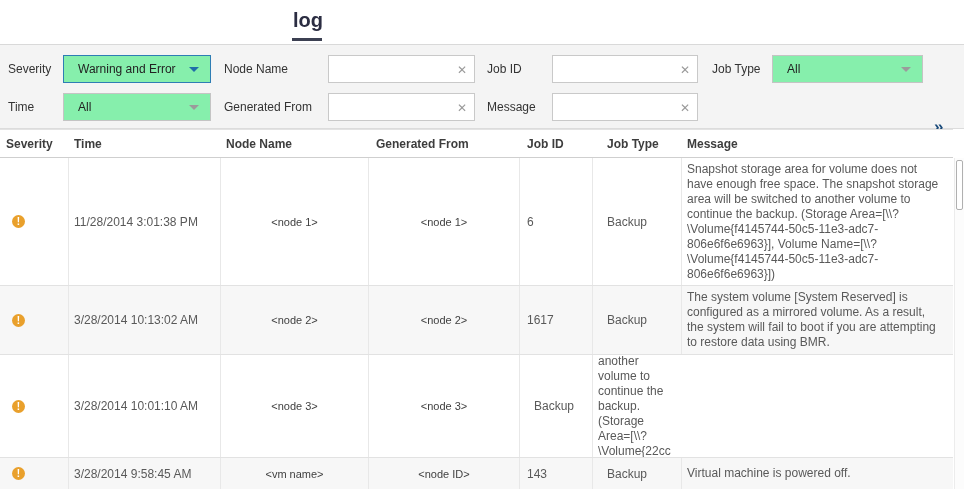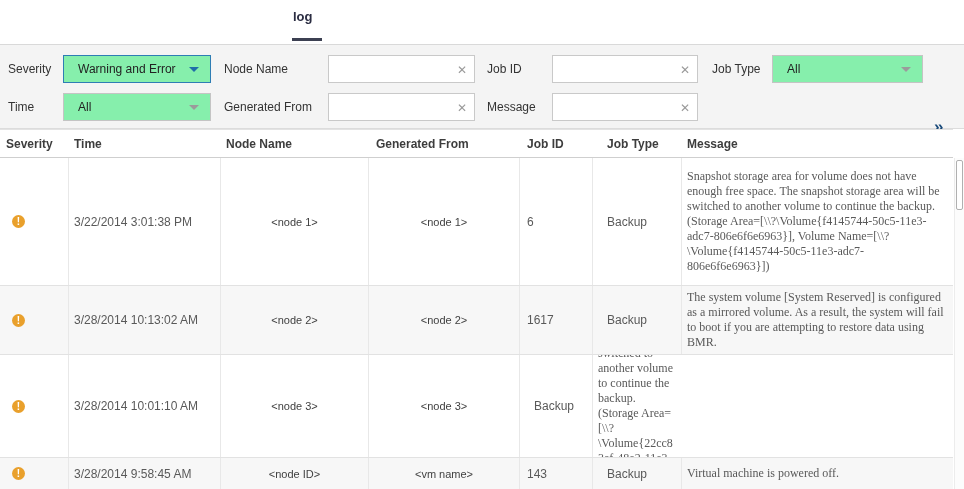--- a/index.html
+++ b/index.html
@@ -1,20 +1,20 @@
 <!DOCTYPE html>
 <html><head>
 <meta charset="utf-8">
 <style>
   html,body{margin:0;padding:0;background:#fff;}
   body{width:964px;height:489px;overflow:hidden;font-family:"Liberation Sans","DejaVu Sans",sans-serif;position:relative;}
 
   
   .tabbar{position:absolute;left:0;top:0;width:964px;height:45px;background:#fff;border-bottom:1px solid #d9d9d9;box-sizing:border-box;}
-  .tab{position:absolute;left:293px;top:9px;font-size:13px;font-weight:bold;color:#2b2d42;cursor:default;}
+  .tab{position:absolute;left:293px;top:9px;font-size:20px;font-weight:bold;color:#2b2d42;cursor:default;}
   .tab-underline{position:absolute;left:292px;top:38px;width:30px;height:3px;background:#3c4052;}
 
   
   .filters{position:absolute;left:0;top:45px;width:964px;height:84px;background:#f4f4f4;border-bottom:1px solid #dcdcdc;box-sizing:border-box;}
   .flabel{position:absolute;height:28px;line-height:28px;font-size:12px;color:#333;}
   .fselect{position:absolute;height:28px;background:#86efac;border:1px solid #c4c4c4;box-sizing:border-box;font-size:12px;color:#222;line-height:26px;padding-left:14px;cursor:pointer;}
   .fselect.blue{border-color:#2e7db4;}
   .arrow{position:absolute;right:11px;top:11px;width:0;height:0;border-left:5px solid transparent;border-right:5px solid transparent;border-top:5px solid #9b9b9b;}
   .fselect.blue .arrow{border-top-color:#1f6da8;}
   .finput{position:absolute;height:28px;background:#fff;border:1px solid #c9c9c9;box-sizing:border-box;}
@@ -43,21 +43,21 @@
   .trow:nth-child(3){height:103px;}
   .trow:nth-child(4){height:31px;border-bottom:none;}
   .cell{display:flex;align-items:center;border-right:1px solid #e8e8e8;box-sizing:border-box;font-size:12px;color:#595959;overflow:hidden;}
   .cell:last-child{border-right:none;}
   .c-sev{padding-left:12px;}
   .c-time{padding-left:5px;}
   .c-node,.c-gen{justify-content:center;color:#3f3f3f;font-size:11px;}
   .c-jobid{padding-left:7px;}
   .c-jobtype{padding-left:14px;}
   .c-message{padding:5px 8px 5px 5px;line-height:15px;}
-  .c-message span{display:block;overflow-wrap:break-word;width:100%;font-family:Liberation Serif, serif;}
+  .c-message span{display:block;overflow-wrap:break-word;width:100%;}
   .warn-icon{display:inline-block;width:13px;height:13px;border-radius:50%;background:#e9a02c;color:#fff;font-size:10px;font-weight:bold;text-align:center;line-height:13px;flex:0 0 13px;}
 
   
   .scroll-track{position:absolute;left:954px;top:158px;width:10px;height:331px;background:#fcfcfc;border-left:1px solid #ececec;box-sizing:border-box;}
   .scroll-thumb{position:absolute;left:956px;top:160px;width:7px;height:50px;background:#ffffff;border:1px solid #b0b0b0;border-radius:2px;box-sizing:border-box;cursor:pointer;}
 </style>
 </head>
 <body>
 
 <div class="tabbar">
@@ -121,21 +121,21 @@
     <div class="th h-jobid">Job ID</div>
     <div class="th h-jobtype">Job Type</div>
     <div class="th h-message">Message</div>
   </div>
   <div class="tbody">
       <div class="trow">
         <div class="cell c-sev">
           <span class="warn-icon">!</span>
         </div>
         <div class="cell c-time">
-          <span>3/22/2014 3:01:38 PM</span>
+          <span>11/28/2014 3:01:38 PM</span>
         </div>
         <div class="cell c-node">
           <span>&lt;node 1&gt;</span>
         </div>
         <div class="cell c-gen">
           <span>&lt;node 1&gt;</span>
         </div>
         <div class="cell c-jobid">
           <span>6</span>
         </div>
@@ -189,25 +189,25 @@
           <span>Snapshot storage area for volume does not have enough free space. The snapshot storage area will be switched to another volume to continue the backup. (Storage Area=[\\?\Volume{22cc83ef-48e2-11e3-9712-806e6f6e6963}], Volume Name=[\\?\Volume{22cc83ef-48e2-11e3-9712-806e6f6e6963}])</span>
         </div>
       </div>
       <div class="trow">
         <div class="cell c-sev">
           <span class="warn-icon">!</span>
         </div>
         <div class="cell c-time">
           <span>3/28/2014 9:58:45 AM</span>
         </div>
+        <div class="cell c-node">
+          <span>&lt;vm name&gt;</span>
+        </div>
         <div class="cell c-gen">
           <span>&lt;node ID&gt;</span>
-        </div>
-        <div class="cell c-node">
-          <span>&lt;vm name&gt;</span>
         </div>
         <div class="cell c-jobid">
           <span>143</span>
         </div>
         <div class="cell c-jobtype">
           <span>Backup</span>
         </div>
         <div class="cell c-message">
           <span>Virtual machine is powered off.</span>
         </div>

